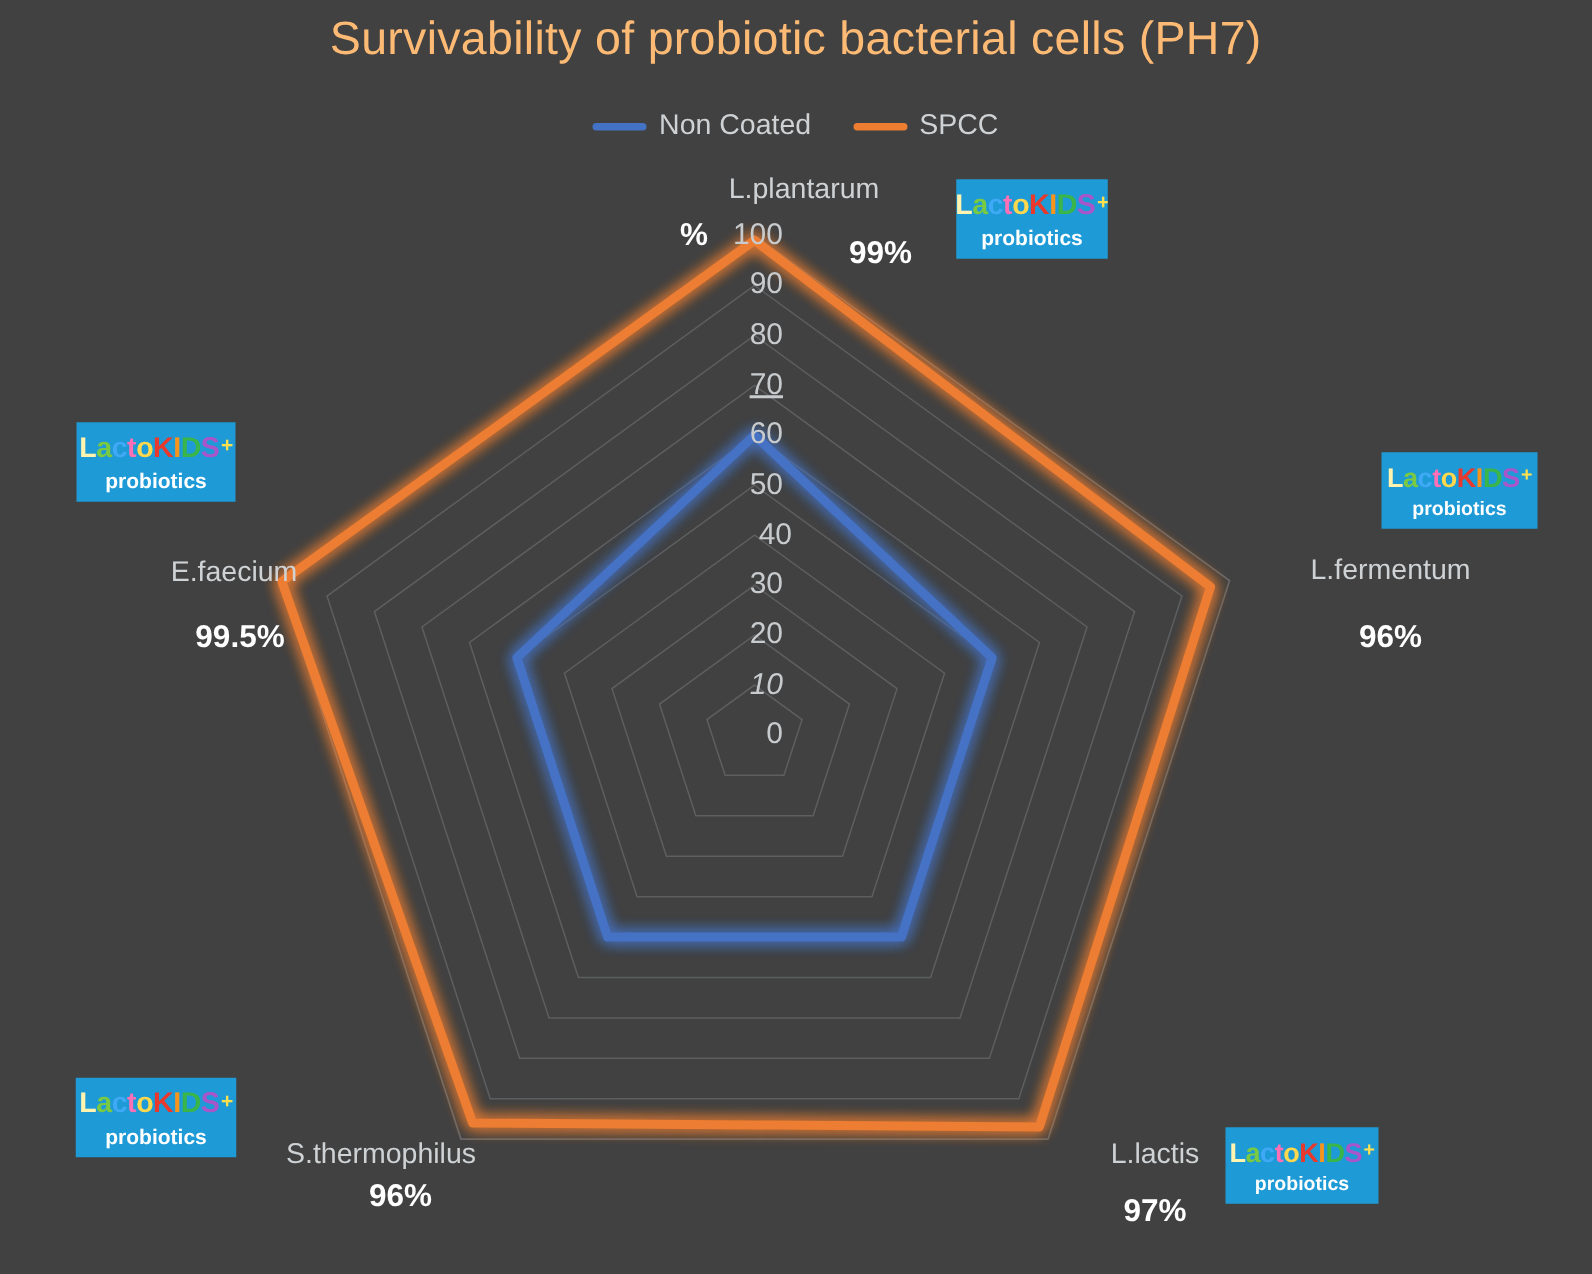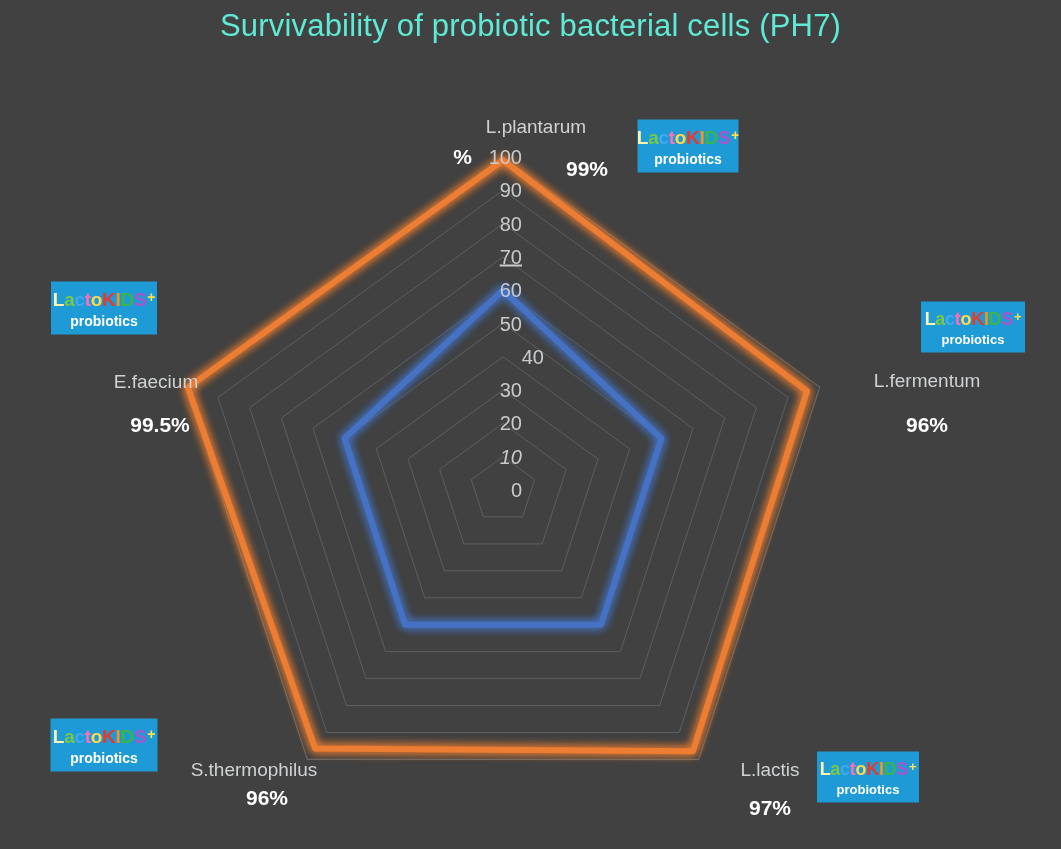--- a/index.html
+++ b/index.html
@@ -10,21 +10,21 @@
     overflow:hidden;
     position:relative;
   }
   #stage{position:absolute;left:0;top:0;width:1061px;height:849px;}
 
   
   .chart-title{
     position:absolute;left:0;top:8px;width:1061px;
     text-align:center;
     font-size:31px;
-    color:#5eead4;
+    color:#fdba74;
     letter-spacing:.2px;
     white-space:nowrap;
   }
 
   
   .legend{
     position:absolute;left:0;top:73px;width:1061px;
     display:flex;justify-content:center;align-items:center;gap:28px;
   }
   .legend-item{display:flex;align-items:center;gap:8px;}
@@ -88,20 +88,30 @@
     color:#ffffff;font-weight:bold;
   }
 </style>
 </head>
 <body style="background: rgb(65, 65, 65);">
 
 <div id="stage">
 
   <div class="chart-title">Survivability of probiotic bacterial cells (PH7)</div>
 
+  <div class="legend">
+    <div class="legend-item">
+      <span class="legend-swatch" id="sw0" style="background: rgb(68, 114, 196);"></span>
+      <span class="legend-label">Non Coated</span>
+    </div>
+    <div class="legend-item">
+      <span class="legend-swatch" id="sw1" style="background: rgb(237, 125, 49);"></span>
+      <span class="legend-label">SPCC</span>
+    </div>
+  </div>
 
   <svg class="plot" id="plot" viewBox="0 0 1061 849">
     <defs>
       <filter id="glowBlue" x="-60%" y="-60%" width="220%" height="220%">
         <feGaussianBlur stdDeviation="5" result="b"></feGaussianBlur>
         <feMerge>
             <feMergeNode in="b"></feMergeNode>
             <feMergeNode in="b"></feMergeNode>
             <feMergeNode in="SourceGraphic"></feMergeNode>
           </feMerge>
@@ -133,21 +143,21 @@
       </g>
   </svg>
 
   <div id="ticks">
       <div class="tick-text" style="left: 522px; top: 157px;">100</div>
       <div class="tick-text" style="left: 522px; top: 190.3px; text-align: right;">90</div>
       <div class="tick-text" style="left: 522px; top: 223.6px;">80</div>
       <div class="tick-text" style="left: 522px; top: 256.9px; text-decoration: underline;">70</div>
       <div class="tick-text" style="left: 522px; top: 290.2px;">60</div>
       <div class="tick-text" style="left: 522px; top: 323.5px;">50</div>
-      <div class="tick-text" style="left: 544px; top: 356.8px;">40</div>
+      <div class="tick-text" style="left: 528px; top: 356.8px;">40</div>
       <div class="tick-text" style="left: 522px; top: 390.1px;">30</div>
       <div class="tick-text" style="left: 522px; top: 423.4px;">20</div>
       <div class="tick-text" style="left: 522px; top: 456.7px; font-style: italic;">10</div>
       <div class="tick-text" style="left: 522px; top: 490px;">0</div>
       <div class="pct-sign" style="left: 472px; top: 157px;">%</div>
     </div>
   <div id="cats">
       <div class="cat-label" style="left: 536px; top: 127px;">L.plantarum</div>
       <div class="cat-label" style="left: 927px; top: 381px;">L.fermentum</div>
       <div class="cat-label" style="left: 770px; top: 770px;">L.lactis</div>

